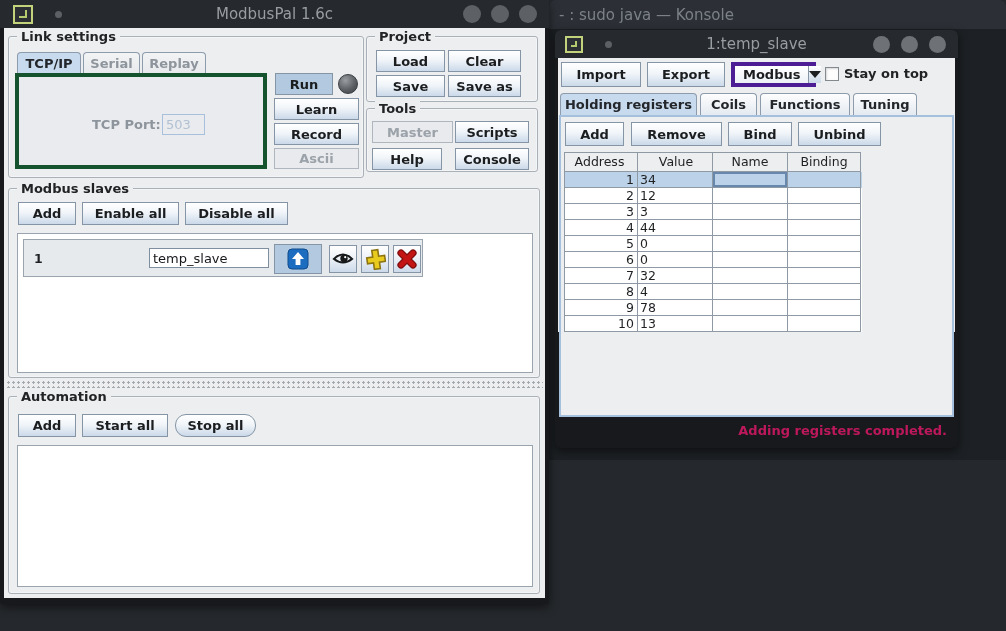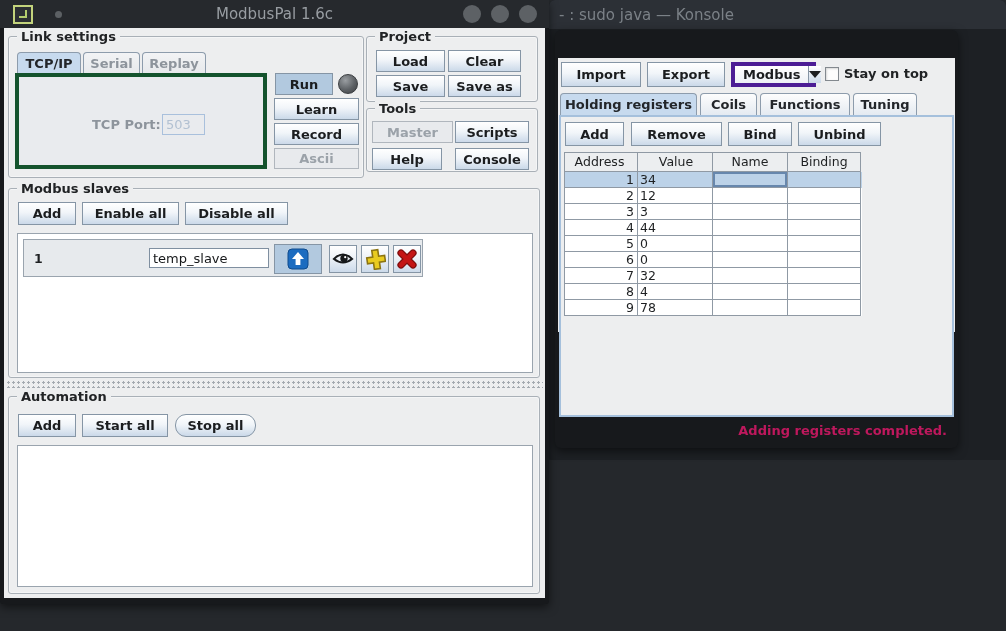--- a/index.html
+++ b/index.html
@@ -198,20 +198,32 @@
       <div class="abs btn" style="left:73px; top:17px; width:86px; height:23px;">Start all</div>
       <div class="abs btn" style="left:166px; top:17px; width:81px; height:23px;border-radius:11px;">Stop all</div>
       <div class="abs white-panel" style="left:8px; top:48px; width:516px; height:142px;"></div>
     </div>
 
   </div>
 </div>
 
 <div class="abs window" style="left:555px; top:30px; width:403px; height:418px; border-radius:6px;">
 
+  <div class="abs titlebar" style="width:403px; border-radius:6px 6px 0 0;">
+    <span class="win-title">1:temp_slave</span>
+    <span class="app-icon" style="width:18px; height:17px; margin-left:10px;">
+        <i style="width:6px;height:6px;"></i>
+      </span>
+    <span class="title-dot"></span>
+    <span class="win-circles" style="gap:11px; top:6px;">
+      <span class="win-circle" style="width:17px;height:17px;background:#6e7276;"></span>
+      <span class="win-circle" style="width:17px;height:17px;background:#6e7276;"></span>
+      <span class="win-circle" style="width:17px;height:17px;background:#6e7276;"></span>
+    </span>
+  </div>
 
   <div class="abs win-content" style="left:3px; top:28px; width:397px; height:274px;">
 
     <div class="abs btn" style="left:3px; top:4px; width:80px; height:25px;">Import</div>
     <div class="abs btn" style="left:89px; top:4px; width:78px; height:25px;">Export</div>
     <div class="abs combo" style="left:173px; top:4px; width:85px; height:25px;">
       <span class="combo-text">Modbus</span>
       <span class="combo-arrow">
           <span class="tri-down"></span>
         </span>
@@ -285,18 +297,24 @@
           <div class="c cv">4</div>
           <div class="c cn"></div>
           <div class="c cb"></div>
         </div>
         <div class="trow">
           <div class="c ca">9</div>
           <div class="c cv">78</div>
           <div class="c cn"></div>
           <div class="c cb"></div>
         </div>
+        <div class="trow">
+          <div class="c ca">10</div>
+          <div class="c cv">13</div>
+          <div class="c cn"></div>
+          <div class="c cb"></div>
+        </div>
       </div>
     </div>
 
     <div class="abs status-text" style="left:0; right:8px; top:365px;">Adding registers completed.</div>
   </div>
 </div>
 
 </body></html>

